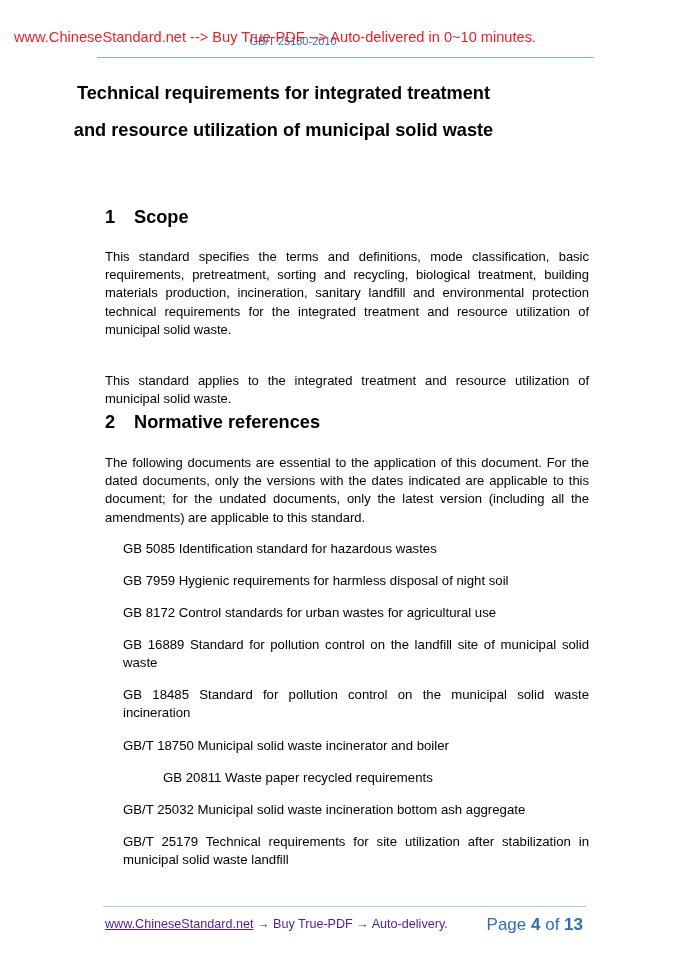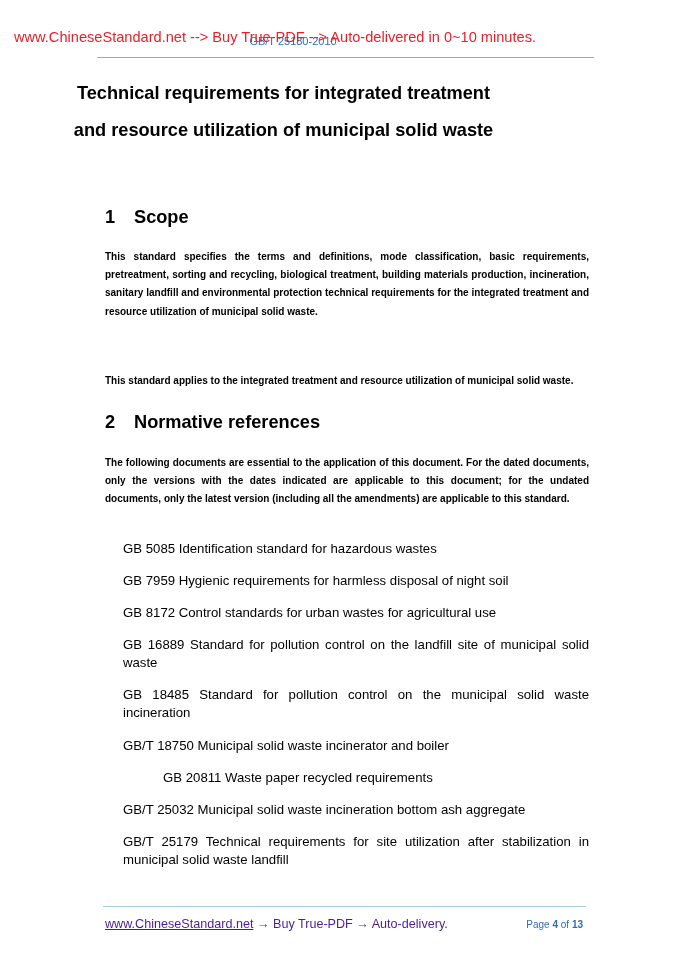--- a/index.html
+++ b/index.html
@@ -22,37 +22,37 @@
     position: absolute; left: 0; width: 567px; text-align: center;
     font-weight: bold; font-size: 18.2px; line-height: 22px;
   }
   .title.l1 { top: 82px; }
   .title.l2 { top: 119px; }
   .h1 {
     position: absolute; left: 105px; font-weight: bold; font-size: 18.2px; line-height: 22px;
   }
   .h1 .num { display: inline-block; width: 29px; }
   .para {
-    position: absolute; left: 105px; width: 484px; font-size: 10px; line-height: 18.2px;
-    text-align: justify; text-align-last: left; font-weight: bold;
+    position: absolute; left: 105px; width: 484px; font-size: 13px; line-height: 18.2px;
+    text-align: justify; text-align-last: left;
   }
   .ref {
     position: absolute; left: 123px; width: 466px; font-size: 13.2px; line-height: 18.2px;
     text-align: justify; text-align-last: left;
   }
   .footer-rule {
     position: absolute; top: 906px; left: 103px; width: 483px; height: 1px; background: #a9cde6;
   }
   .footer-left {
     position: absolute; top: 917px; left: 105px; font-size: 12.6px; line-height: 15px; color: #4c1d95;
     white-space: nowrap;
   }
   .footer-left .link { text-decoration: underline; }
   .footer-right {
-    position: absolute; top: 917px; right: 110px; font-size: 10px; line-height: 15px; color: #2f6db5;
+    position: absolute; top: 917px; right: 110px; font-size: 17px; line-height: 15px; color: #2f6db5;
     white-space: nowrap;
   }
   .footer-right b { font-weight: bold; }
 </style>
 </head>
 <body>
 
 <div class="promo">www.ChineseStandard.net --&gt; Buy True-PDF --&gt; Auto-delivered in 0~10 minutes.</div>
 <div class="std-code">GB/T 25180-2010</div>
 <div class="header-rule"></div>

